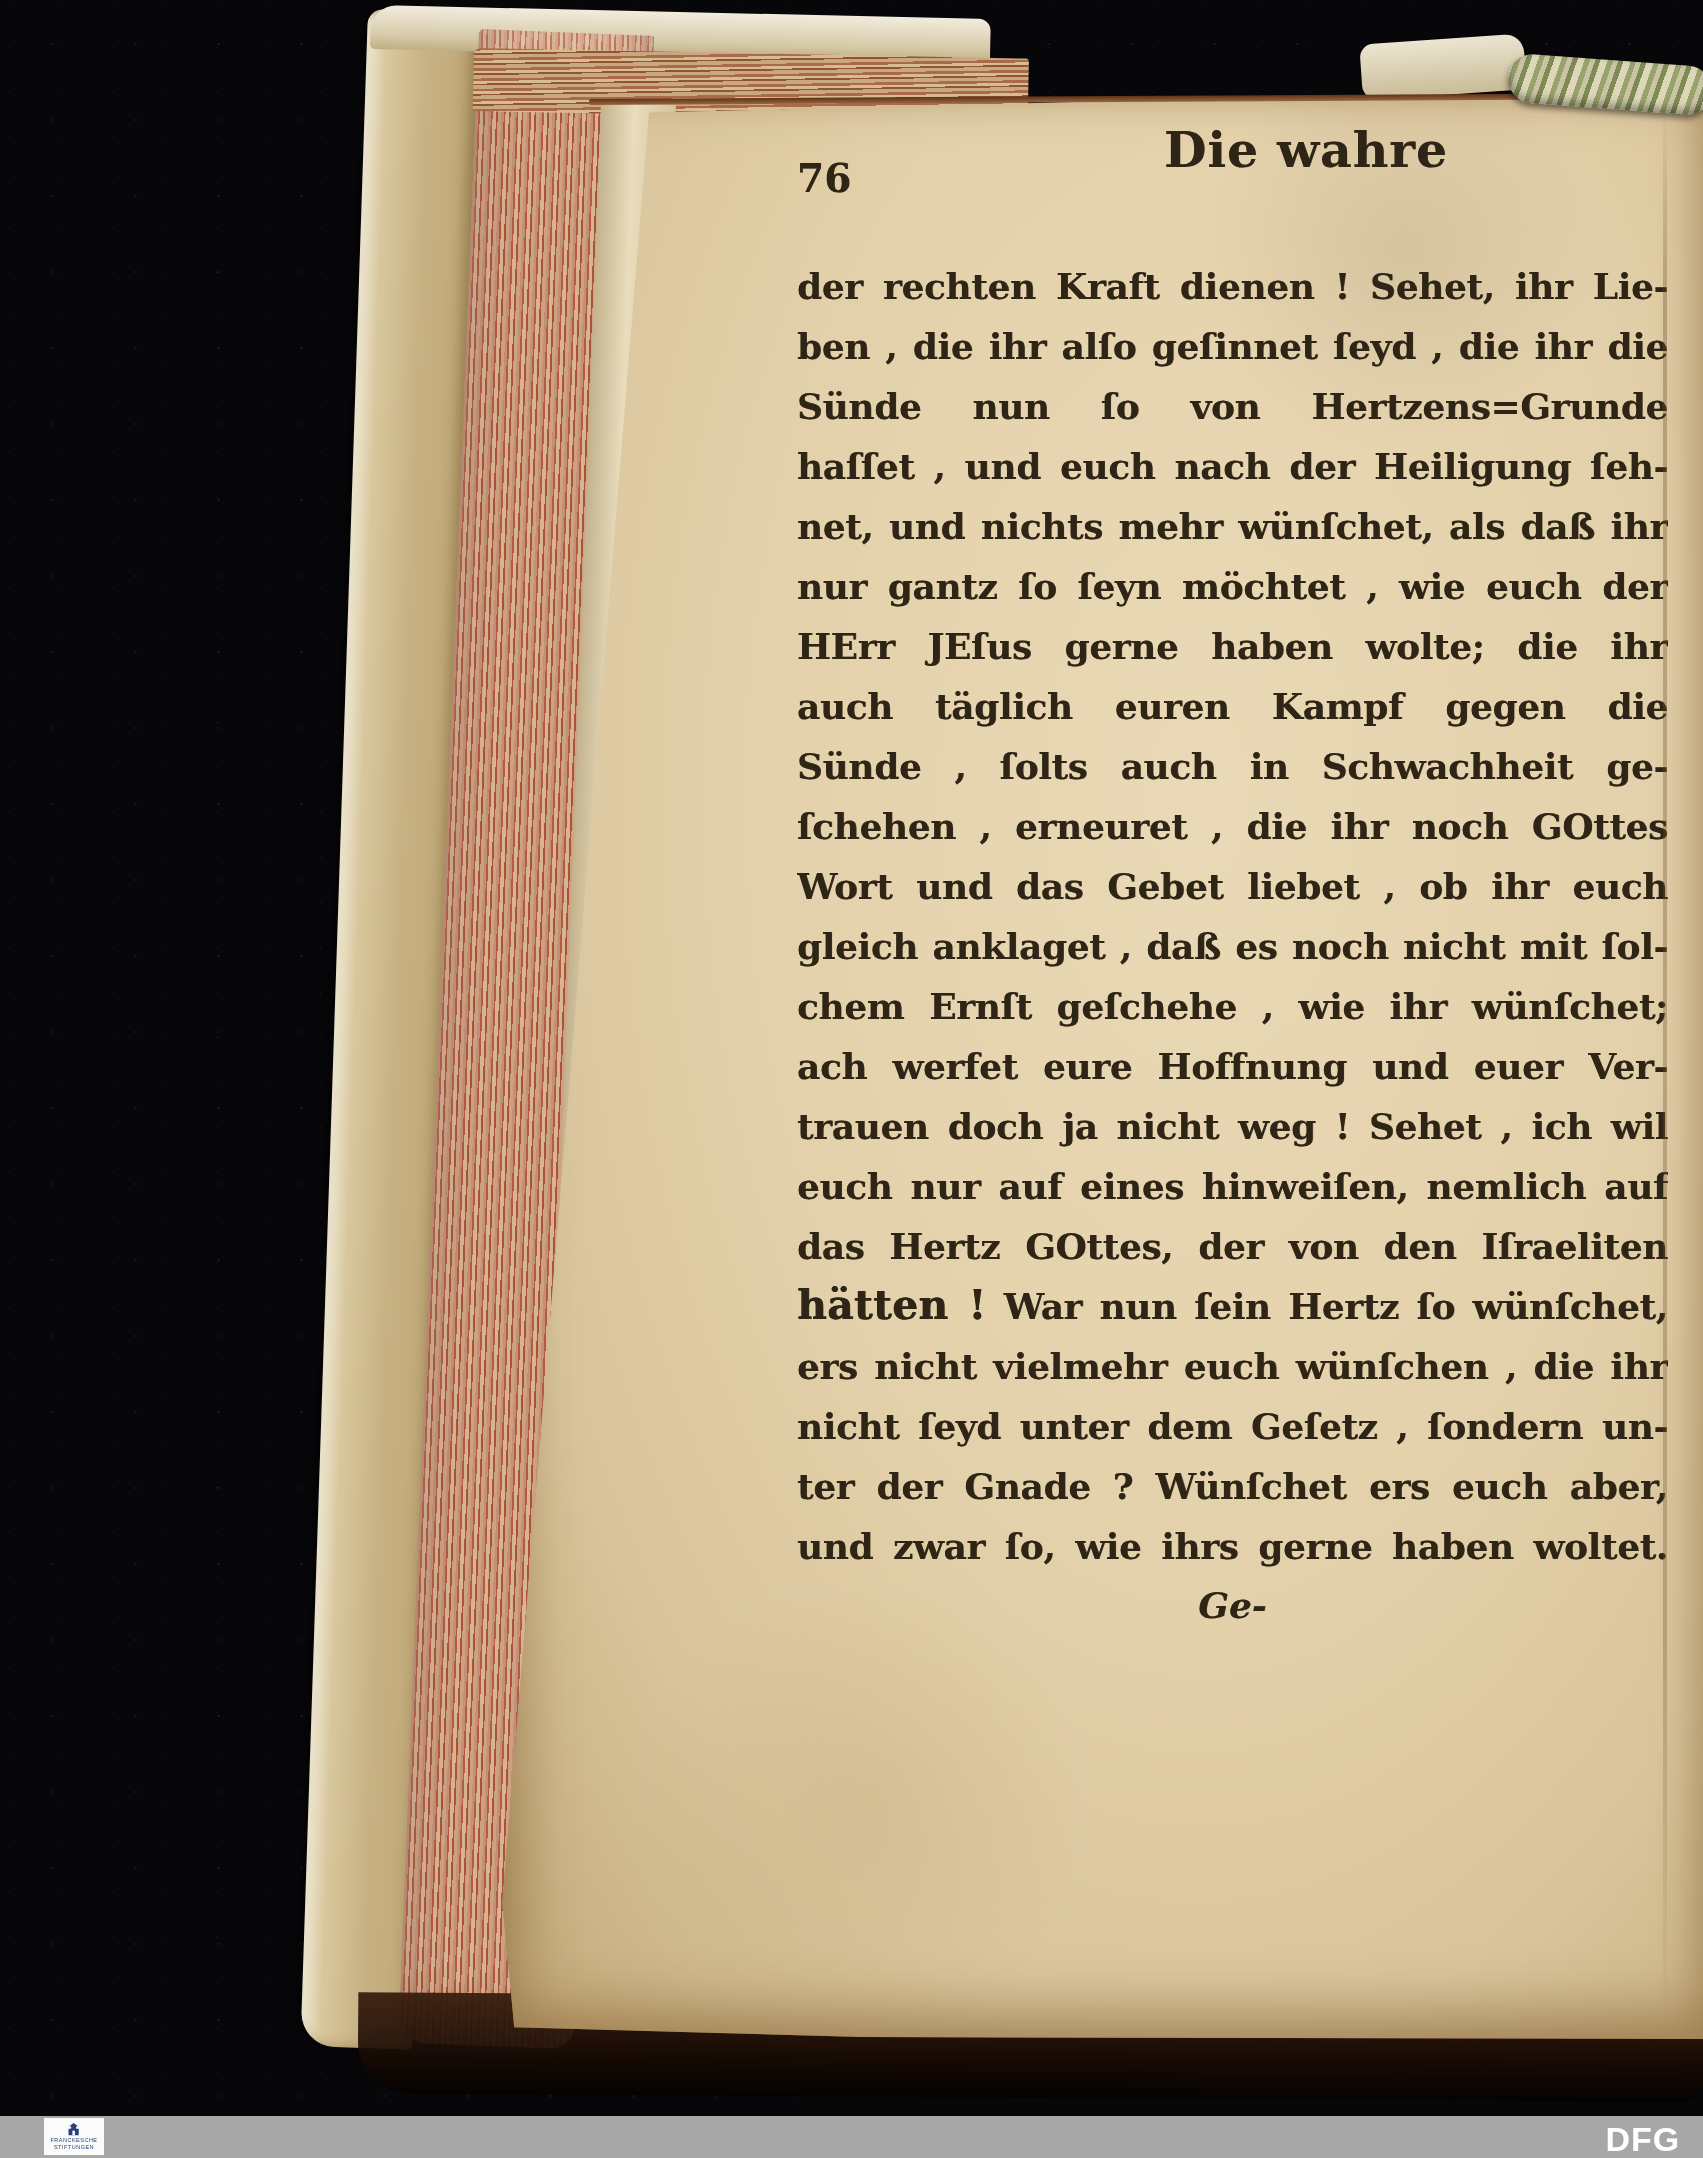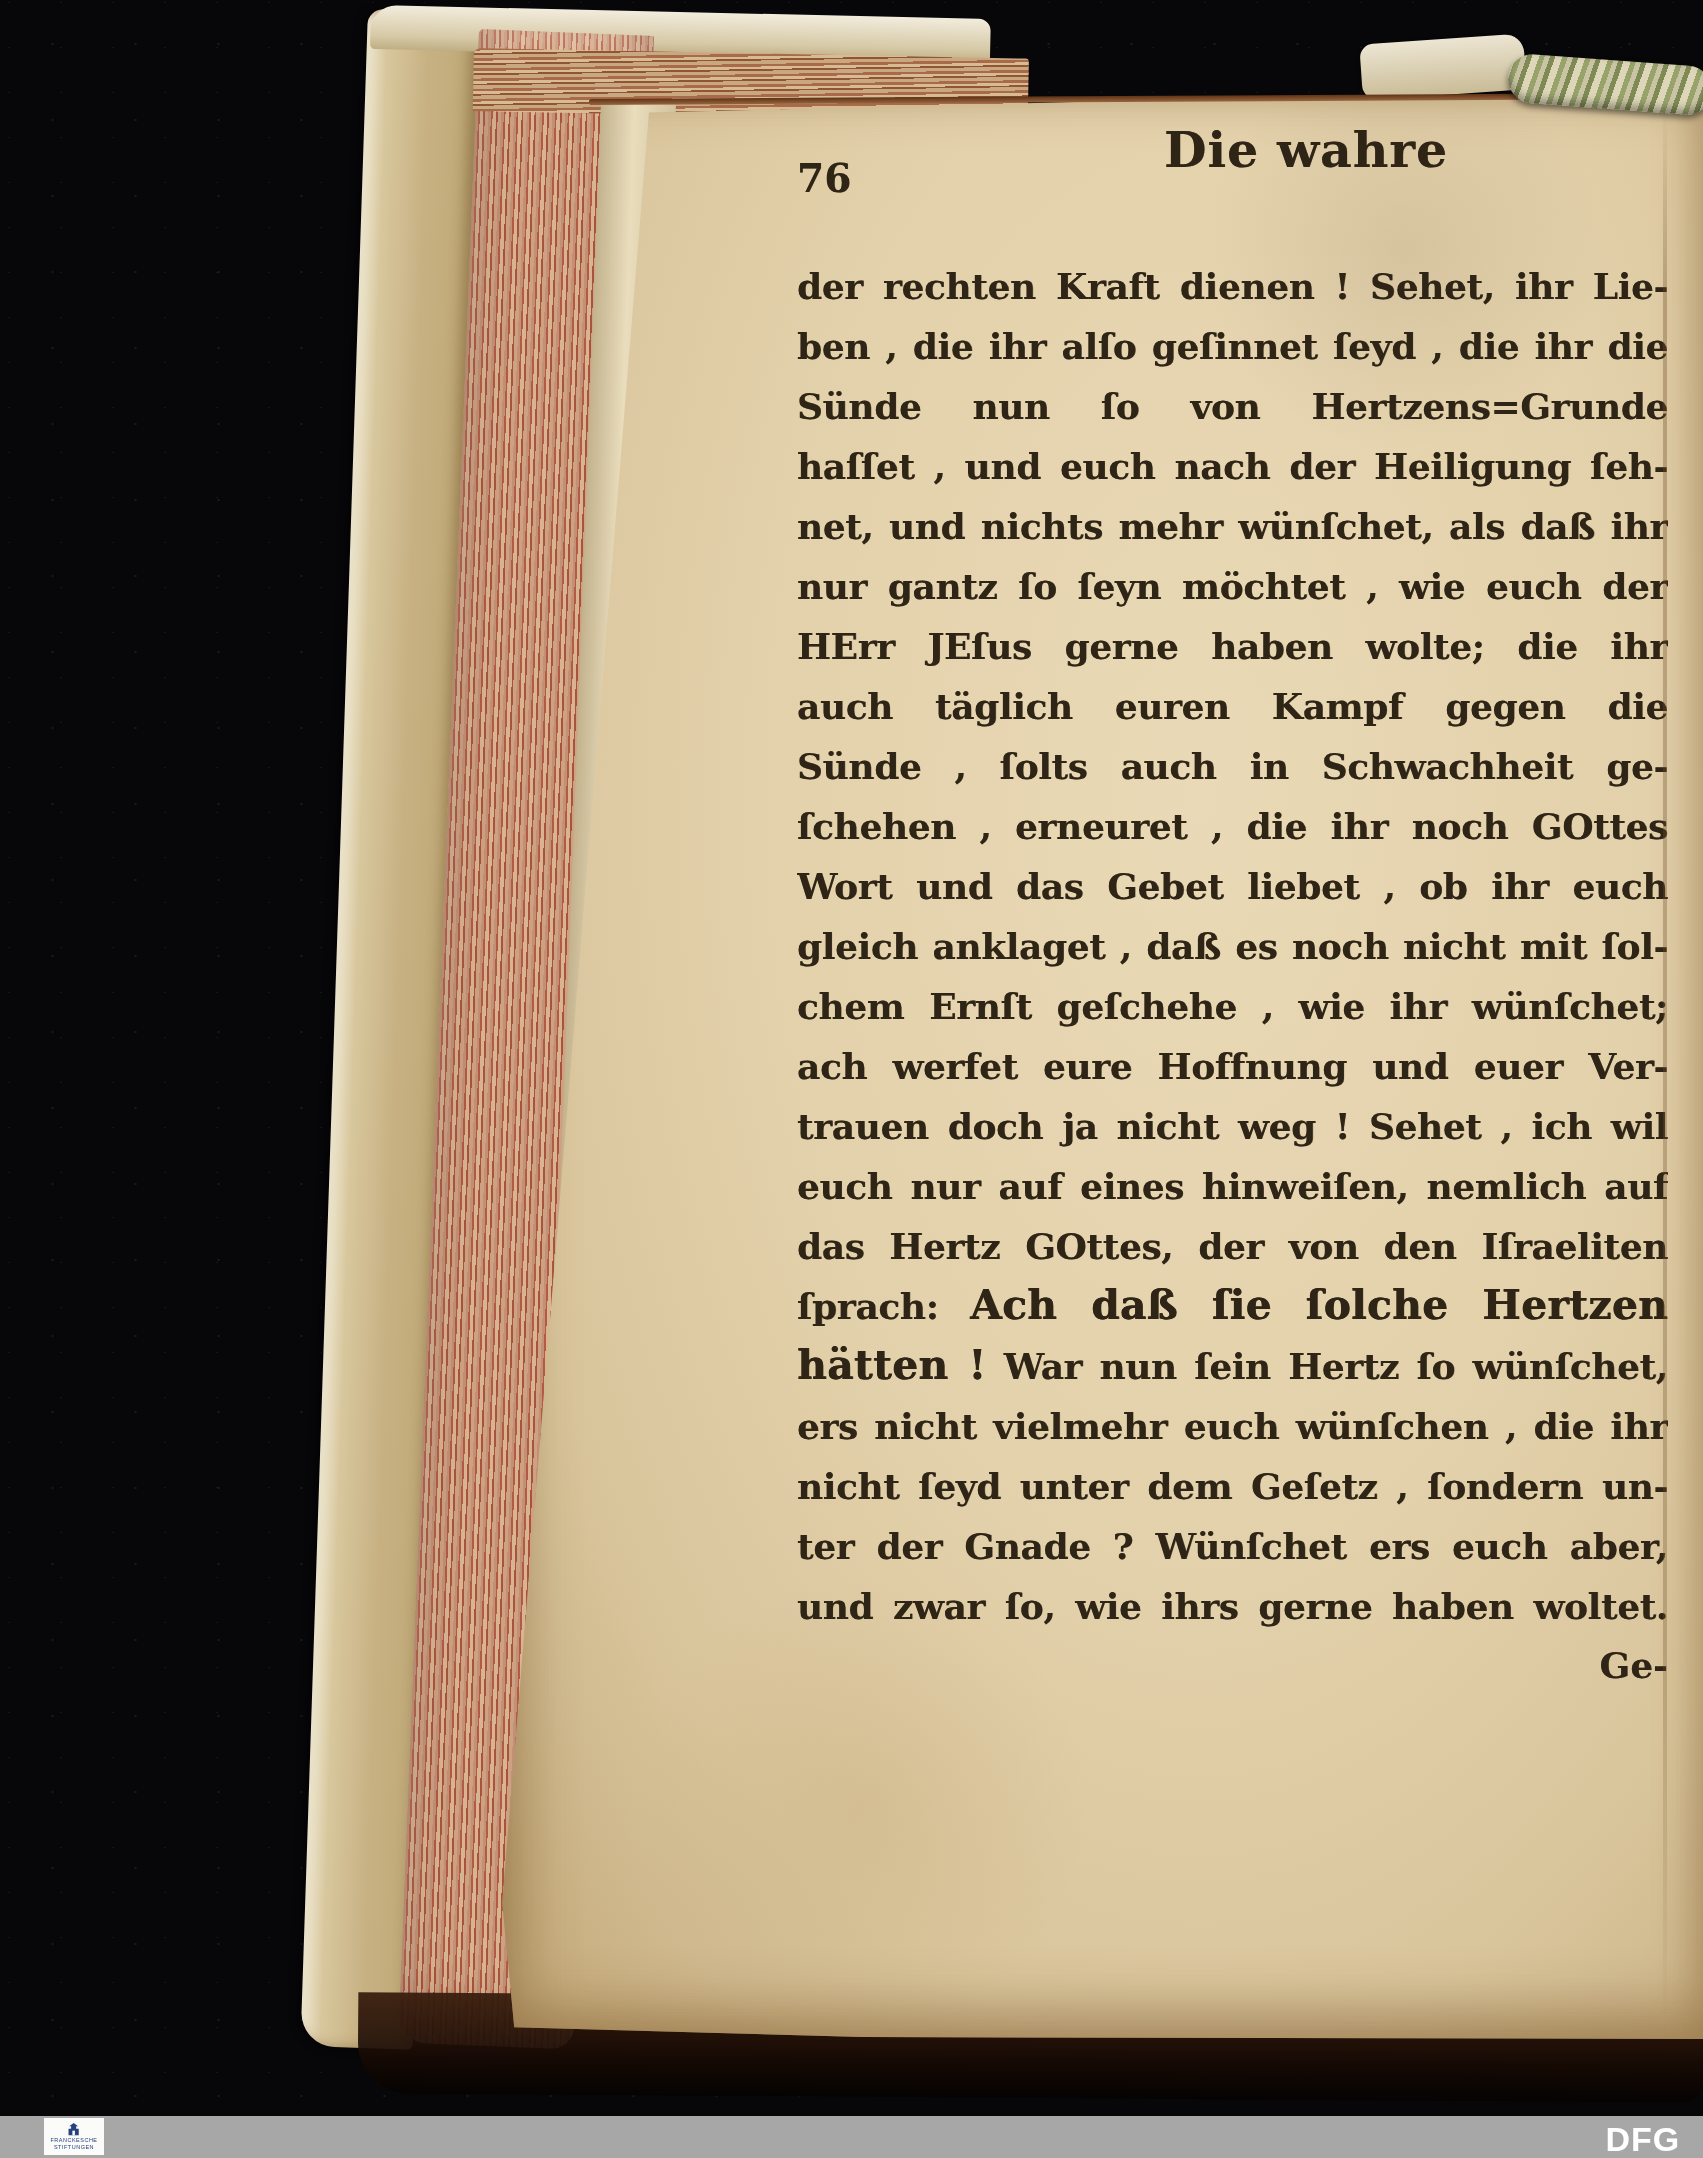--- a/index.html
+++ b/index.html
@@ -53,21 +53,21 @@
 
   
   .ink{color:#2f2516;text-shadow:0.3px 0.3px 0.3px rgba(47,37,22,.55);font-weight:700;}
   .folio{left:296px;top:60px;font-size:39px;}
   .running-title{left:296px;top:26px;width:651px;text-align:right;font-size:49px;letter-spacing:0.9px;}
   .body-block{left:296px;top:160px;width:871px;}
   .bl{height:60px;line-height:60px;font-size:36px;letter-spacing:-0.4px;
       text-align:justify;text-align-last:justify;overflow:hidden;}
   .em{font-size:1.13em;letter-spacing:0.4px;
       text-shadow:0.7px 0 rgba(47,37,22,.9),0.3px 0.3px 0.4px rgba(47,37,22,.6);}
-  .catchword{height:60px;line-height:60px;font-size:36px;text-align:right;}
+  .catchword{height:60px;line-height:60px;font-size:36px;text-align:center;font-style:italic;}
 
   
   .bar{left:0;top:2116px;width:1704px;height:43px;background:#a7a7a7;}
   .logo-box{left:44px;top:2118px;width:60px;height:37px;background:#fbfbf9;
     display:flex;flex-direction:column;align-items:center;justify-content:center;gap:0.9px;}
   .logo-t{font-family:"Liberation Sans",sans-serif;font-size:5.5px;line-height:1.15;color:#27407e;
     letter-spacing:0.5px;text-align:center;}
   .dfg{right:24px;top:2120px;position:absolute;font-family:"Liberation Sans",sans-serif;font-weight:bold;
     font-size:34px;color:#ffffff;letter-spacing:0.9px;text-align:center;}
 </style>
@@ -99,21 +99,20 @@
       <div class="bl ink"><span></span><span class="em"></span><span>auch täglich euren Kampf gegen die</span></div>
       <div class="bl ink"><span></span><span class="em"></span><span>Sünde , ſolts auch in Schwachheit ge-</span></div>
       <div class="bl ink"><span></span><span class="em"></span><span>ſchehen , erneuret , die ihr noch GOttes</span></div>
       <div class="bl ink"><span></span><span class="em"></span><span>Wort und das Gebet liebet , ob ihr euch</span></div>
       <div class="bl ink"><span></span><span class="em"></span><span>gleich anklaget , daß es noch nicht mit ſol-</span></div>
       <div class="bl ink"><span></span><span class="em"></span><span>chem Ernſt geſchehe , wie ihr wünſchet;</span></div>
       <div class="bl ink"><span></span><span class="em"></span><span>ach werfet eure Hoffnung und euer Ver-</span></div>
       <div class="bl ink"><span></span><span class="em"></span><span>trauen doch ja nicht weg ! Sehet , ich wil</span></div>
       <div class="bl ink"><span></span><span class="em"></span><span>euch nur auf eines hinweiſen, nemlich auf</span></div>
       <div class="bl ink"><span></span><span class="em"></span><span>das Hertz GOttes, der von den Iſraeliten</span></div>
-      <div class="bl ink"><span>ſprach: </span><span class="em">Ach daß ſie ſolche Hertzen</span><span></span></div>
       <div class="bl ink"><span class="em">hätten !</span><span> War nun ſein Hertz ſo wünſchet,</span></div>
       <div class="bl ink"><span></span><span class="em"></span><span>ers nicht vielmehr euch wünſchen , die ihr</span></div>
       <div class="bl ink"><span></span><span class="em"></span><span>nicht ſeyd unter dem Geſetz , ſondern un-</span></div>
       <div class="bl ink"><span></span><span class="em"></span><span>ter der Gnade ? Wünſchet ers euch aber,</span></div>
       <div class="bl ink"><span></span><span class="em"></span><span>und zwar ſo, wie ihrs gerne haben woltet.</span></div>
       <div class="catchword ink">Ge-</div>
     </div>
   </div>
 
   <div class="abs top-line"></div>

